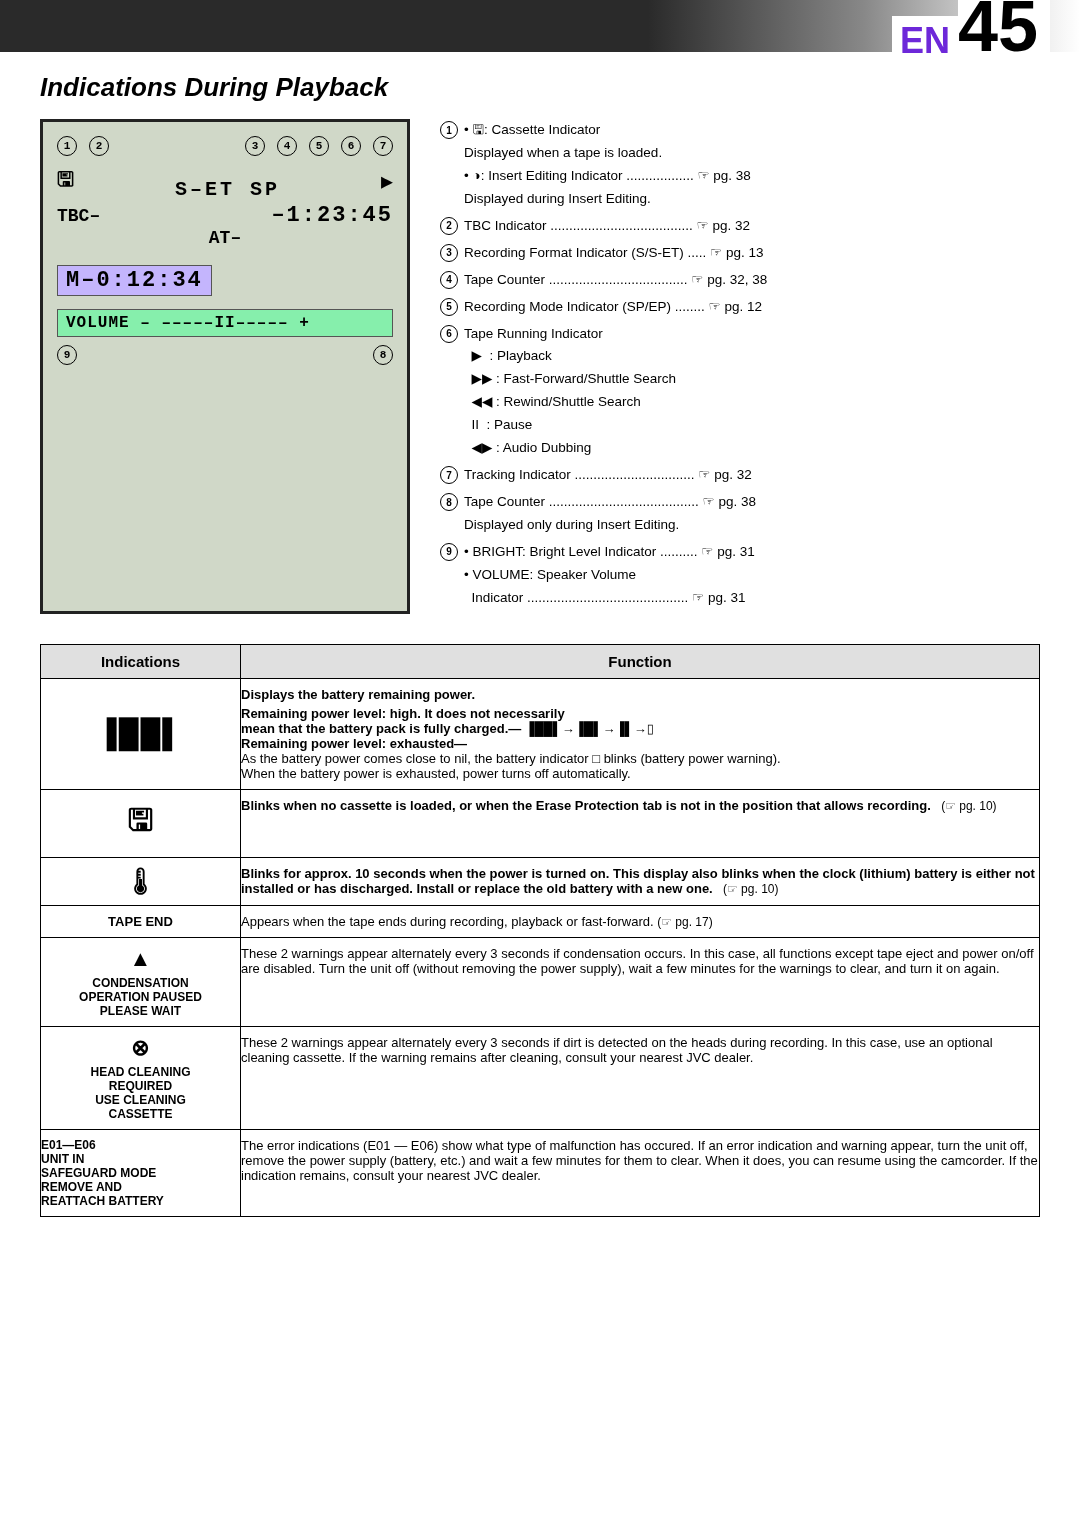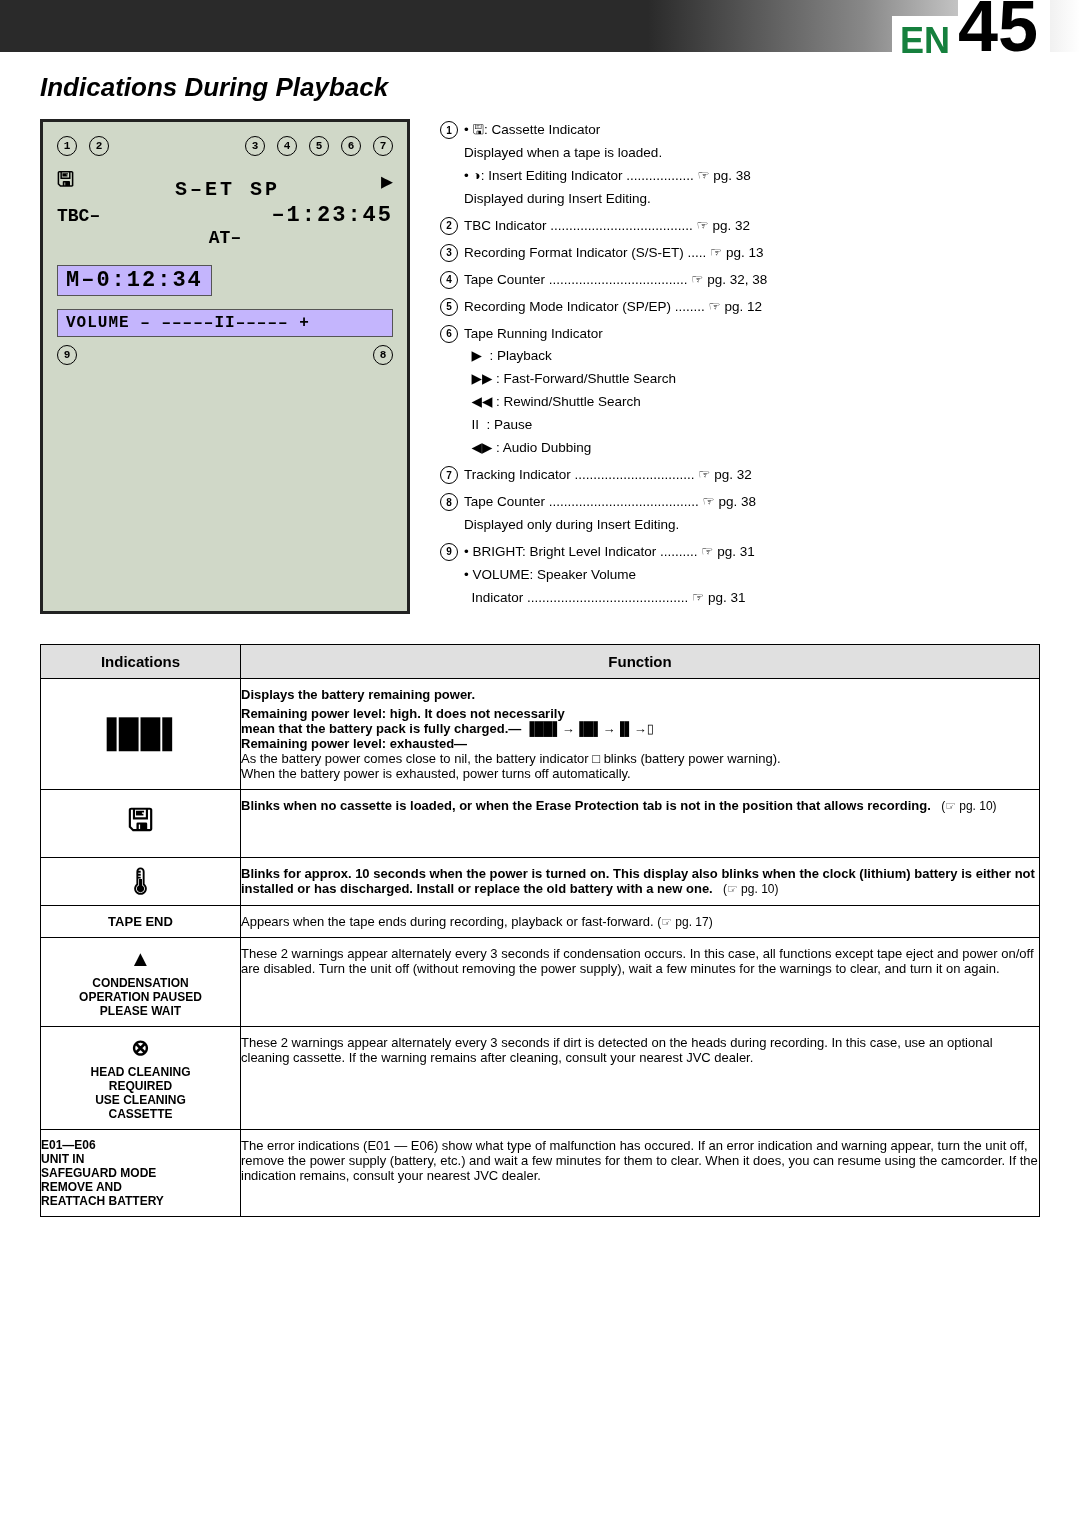--- a/index.html
+++ b/index.html
@@ -136,21 +136,21 @@
       font-size: 13px;
       font-weight: bold;
       text-transform: uppercase;
     }
   </style>
 </head>
 <body>
 
 <div class="top-bar">
   <div class="top-bar-right">
-    <span style="font-size:36px;font-weight:bold;color:#15803d;background:#fff;padding:4px 8px 0 8px;">EN</span>
+    <span style="font-size:36px;font-weight:bold;color:#6d28d9;background:#fff;padding:4px 8px 0 8px;">EN</span>
       <span style="font-size:72px;font-weight:bold;color:#000;background:#fff;padding:0 12px 0 0;line-height:1;">45</span>
   </div>
 </div>
 
 <div class="main-content">
 
   <div class="section-title">Indications During Playback</div>
 
   <div class="playback-section">
 
@@ -179,21 +179,21 @@
       <div style="display:flex;justify-content:space-between;align-items:center;margin-top:2px;">
         <span style="font-size:18px;font-weight:bold;">TBC–</span>
         <span style="font-size:22px;font-weight:bold;letter-spacing:2px;">–1:23:45</span>
       </div>
       <div style="text-align:center;font-size:18px;font-weight:bold;">AT–</div>
 
       <div style="margin-top:20px;margin-bottom:6px;">
         <span style="font-size:22px;font-weight:bold;letter-spacing:2px;border:1.5px solid #555;padding:2px 8px;background:#c4b5fd;font-family:'Courier New',monospace;">M–0:12:34</span>
       </div>
 
-      <div style="margin-top:16px;font-size:16px;font-weight:bold;letter-spacing:1px;border:1.5px solid #555;padding:4px 8px;background:#c4b5fd;font-family:'Courier New',monospace;">VOLUME  –  –––––II–––––  +</div>
+      <div style="margin-top:16px;font-size:16px;font-weight:bold;letter-spacing:1px;border:1.5px solid #555;padding:4px 8px;background:#86efac;font-family:'Courier New',monospace;">VOLUME  –  –––––II–––––  +</div>
 
       <div style="display:flex;justify-content:space-between;margin-top:8px;">
         <span class="circle-num">9</span>
         <span class="circle-num">8</span>
       </div>
     </div>
 
     <div class="playback-annotations">
 
       <div class="annotation-item">

